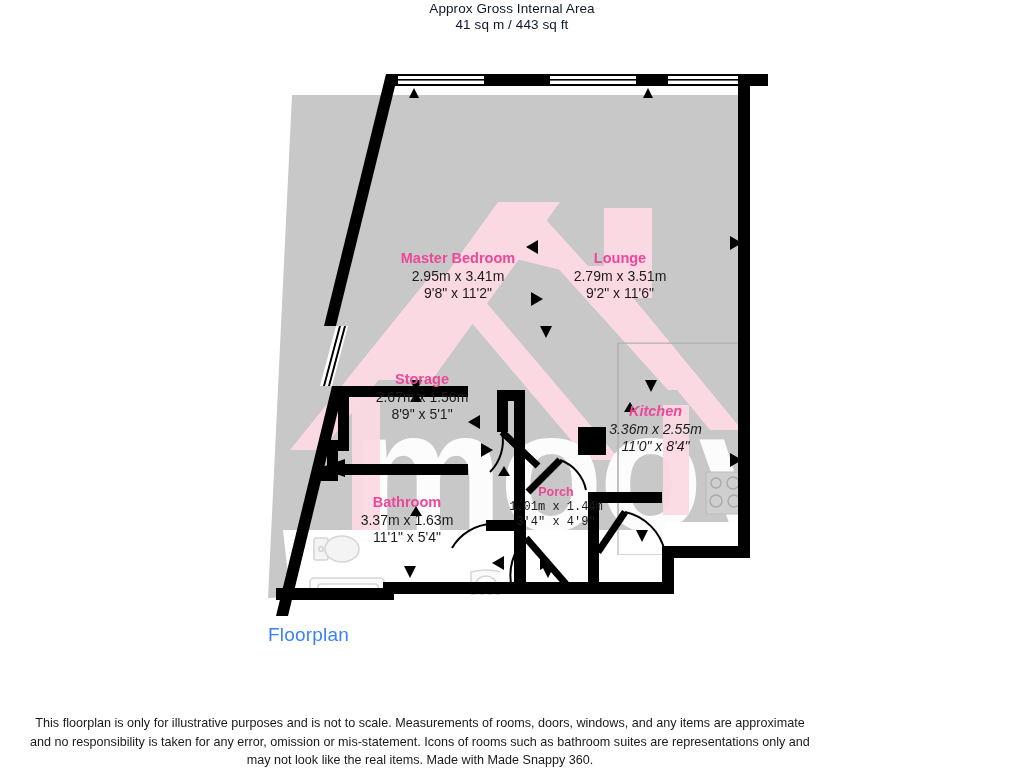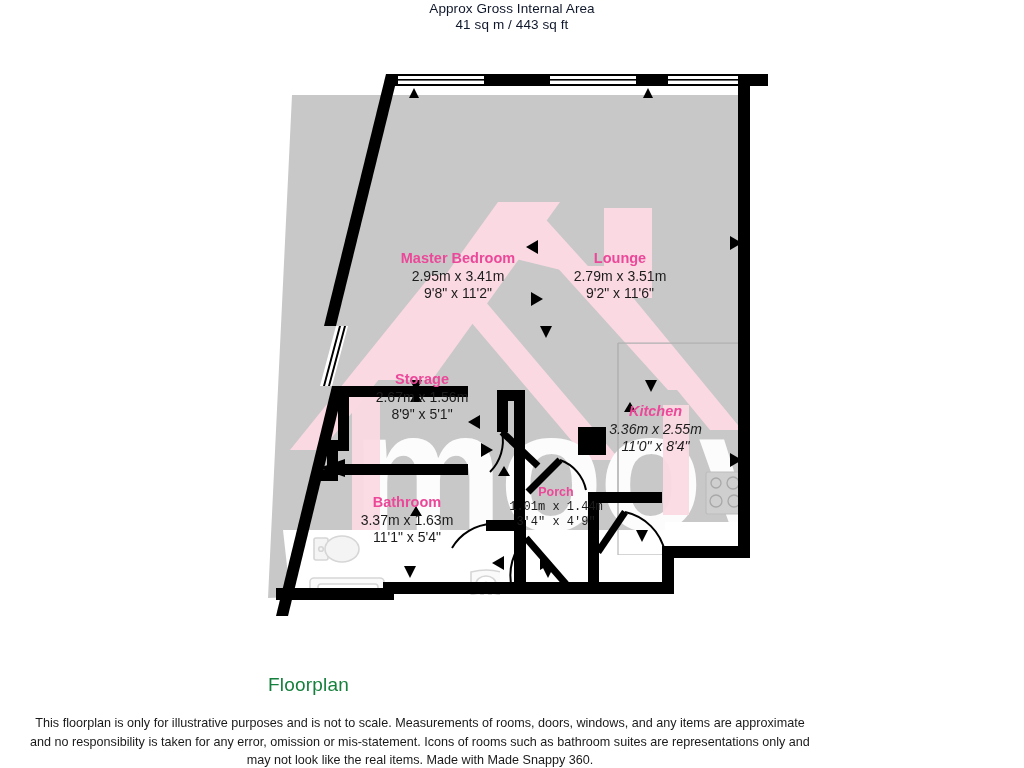--- a/index.html
+++ b/index.html
@@ -76,23 +76,23 @@
     display: block;
   }
   .room-label.small .rl-name { font-size: 12.5px; }
   .room-label.small .rl-m,
   .room-label.small .rl-ft { font-size: 12px; font-family: Liberation Mono, monospace; }
 
   
   #caption {
     position: absolute;
     left: 268px;
-    top: 674px;
+    top: 624px;
     font-size: 19px;
-    color: #15803d;
+    color: #3b82f6;
     letter-spacing: 0.2px;
   }
 
   
   #footer {
     position: absolute;
     left: 0;
     top: 714px;
     width: 840px;
     text-align: center;

